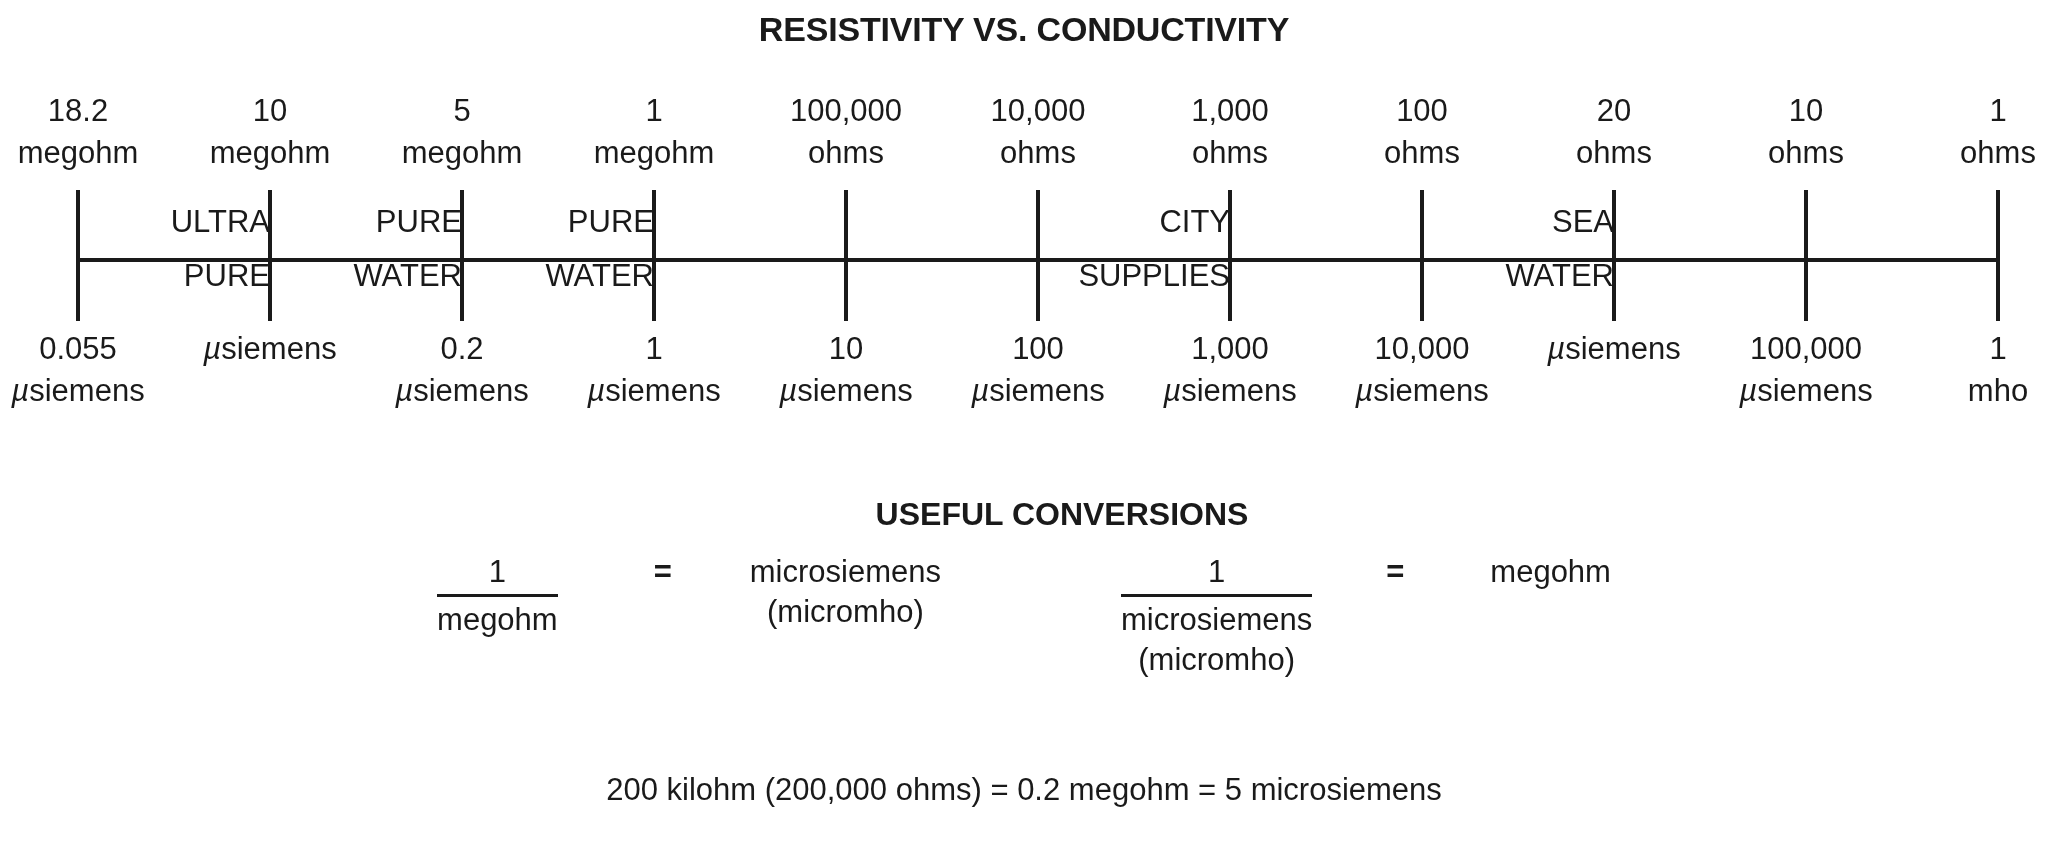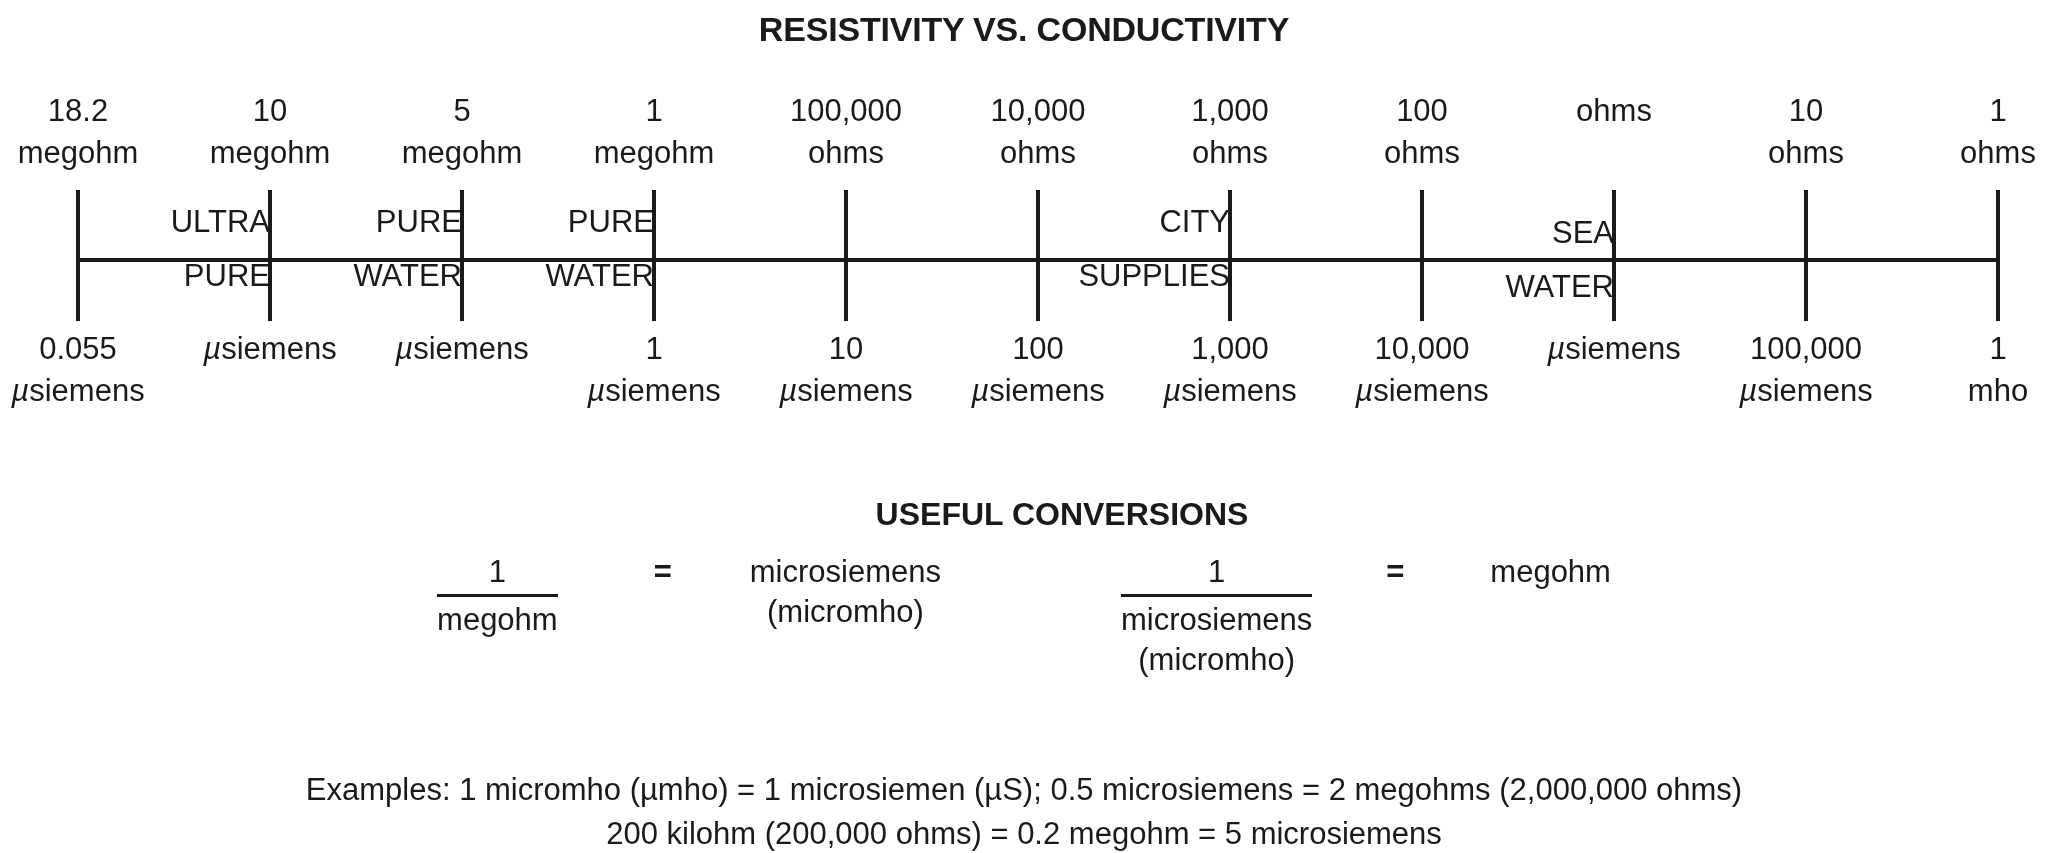--- a/index.html
+++ b/index.html
@@ -232,40 +232,42 @@
       </div>
       <div class="top-label" style="left: 1230px;">
         <span class="v">1,000</span>
         <span class="u">ohms</span>
       </div>
       <div class="top-label" style="left: 1422px;">
         <span class="v">100</span>
         <span class="u">ohms</span>
       </div>
       <div class="top-label" style="left: 1614px;">
+        <span class="v">20</span>
         <span class="u">ohms</span>
       </div>
       <div class="top-label" style="left: 1806px;">
         <span class="v">10</span>
         <span class="u">ohms</span>
       </div>
       <div class="top-label" style="left: 1998px;">
         <span class="v">1</span>
         <span class="u">ohms</span>
       </div>
     </div>
   <div id="bottomlabels-host">
       <div class="bottom-label" style="left: 78px;">
         <span class="v">0.055</span>
         <span class="u"><i class="mu">µ</i>siemens</span>
       </div>
       <div class="bottom-label" style="left: 270px;">
         <span class="u"><i class="mu">µ</i>siemens</span>
       </div>
       <div class="bottom-label" style="left: 462px;">
+        <span class="v">0.2</span>
         <span class="u"><i class="mu">µ</i>siemens</span>
       </div>
       <div class="bottom-label" style="left: 654px;">
         <span class="v">1</span>
         <span class="u"><i class="mu">µ</i>siemens</span>
       </div>
       <div class="bottom-label" style="left: 846px;">
         <span class="v">10</span>
         <span class="u"><i class="mu">µ</i>siemens</span>
       </div>
@@ -303,21 +305,21 @@
         <span class="dn">WATER</span>
       </div>
       <div class="band" style="left: 462px; width: 192px; top: 205px; height: 96px;">
         <span class="up">PURE</span>
         <span class="dn">WATER</span>
       </div>
       <div class="band" style="left: 1038px; width: 192px; top: 205px; height: 96px; text-decoration: underline;">
         <span class="up">CITY</span>
         <span class="dn">SUPPLIES</span>
       </div>
-      <div class="band" style="left: 1422px; width: 192px; top: 216px; height: 96px;">
+      <div class="band" style="left: 1422px; width: 192px; top: 205px; height: 96px;">
         <span class="up">SEA</span>
         <span class="dn">WATER</span>
       </div>
     </div>
 
 </div>
 
 <div class="conv-title">USEFUL CONVERSIONS</div>
 
 <div class="conv-row">
@@ -352,15 +354,14 @@
     <span class="eq">=</span>
     <span class="sp-e"></span>
     <span class="rhs">
       <span>megohm</span>
     </span>
   </div>
 
 </div>
 
 <div class="examples">
-  <span class="line">Examples: 1 micromho (µmho) = 1 microsiemen (µS); 0.5 microsiemens = 2 megohms (2,000,000 ohms)</span>
   <span class="line">200 kilohm (200,000 ohms) = 0.2 megohm = 5 microsiemens</span>
 </div>
 
 </body></html>

